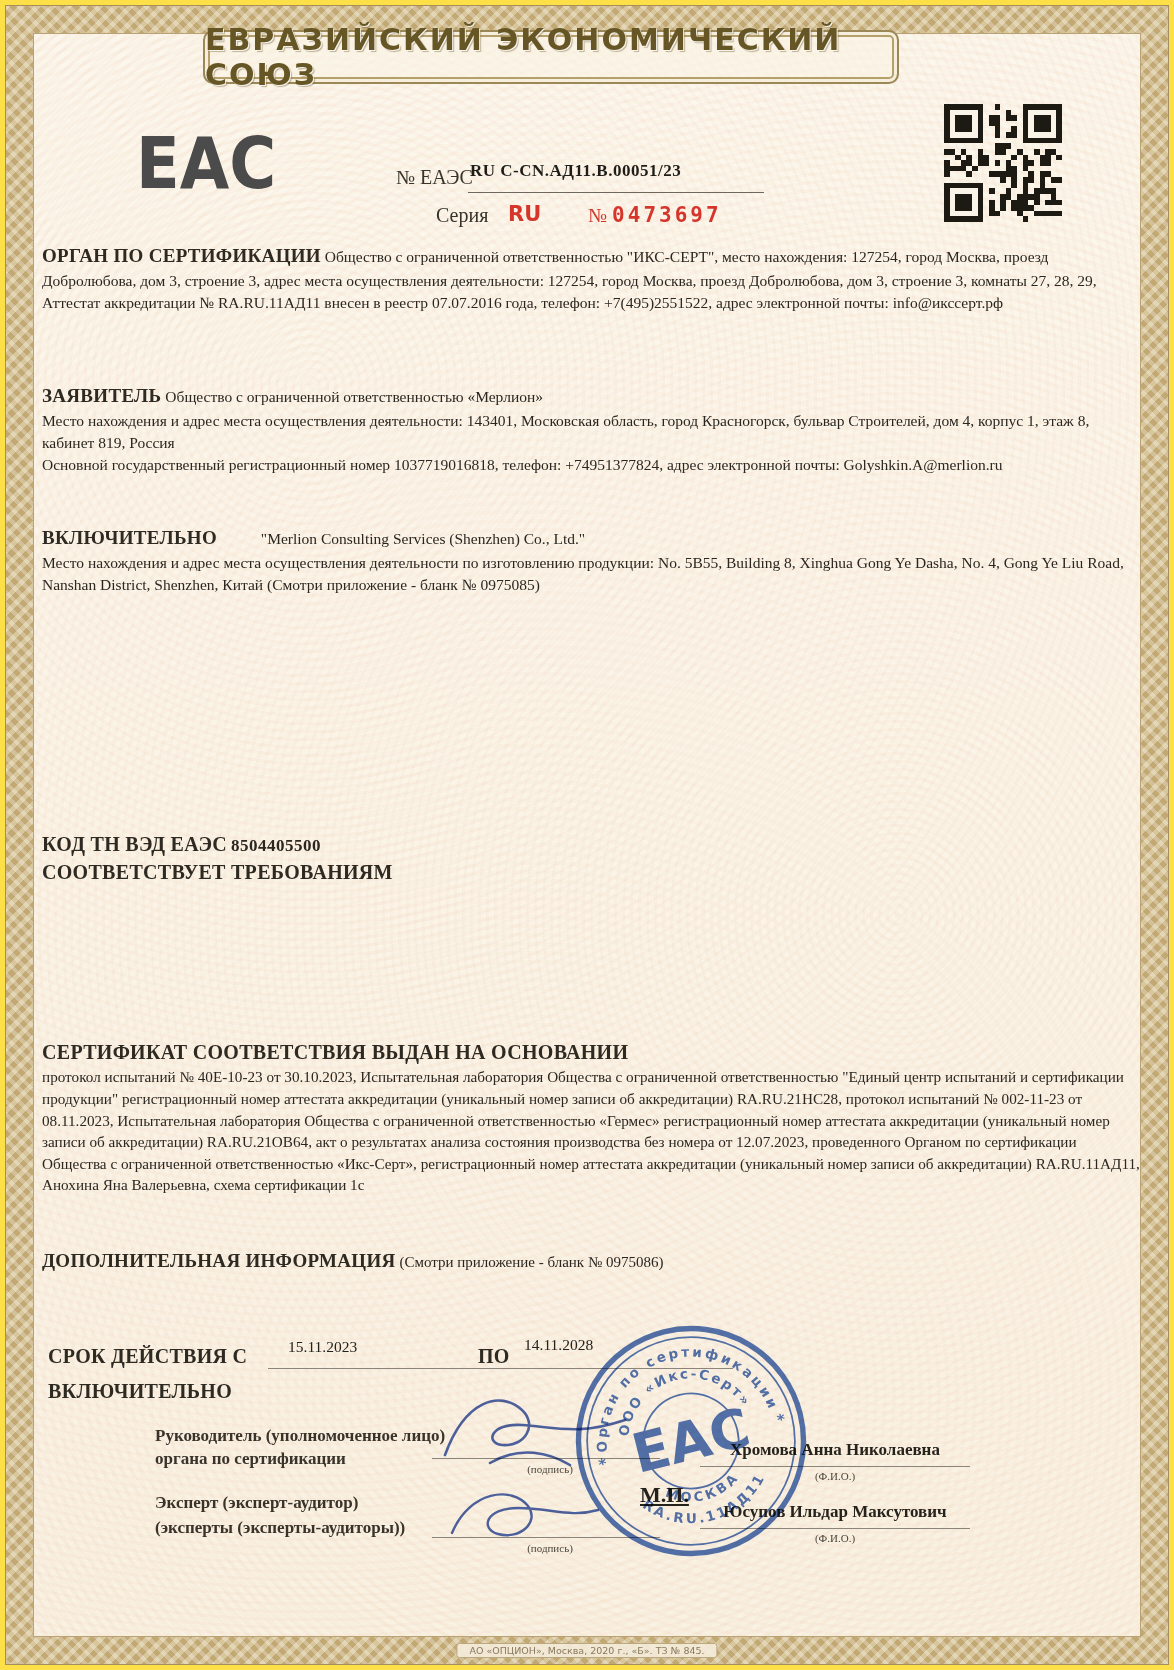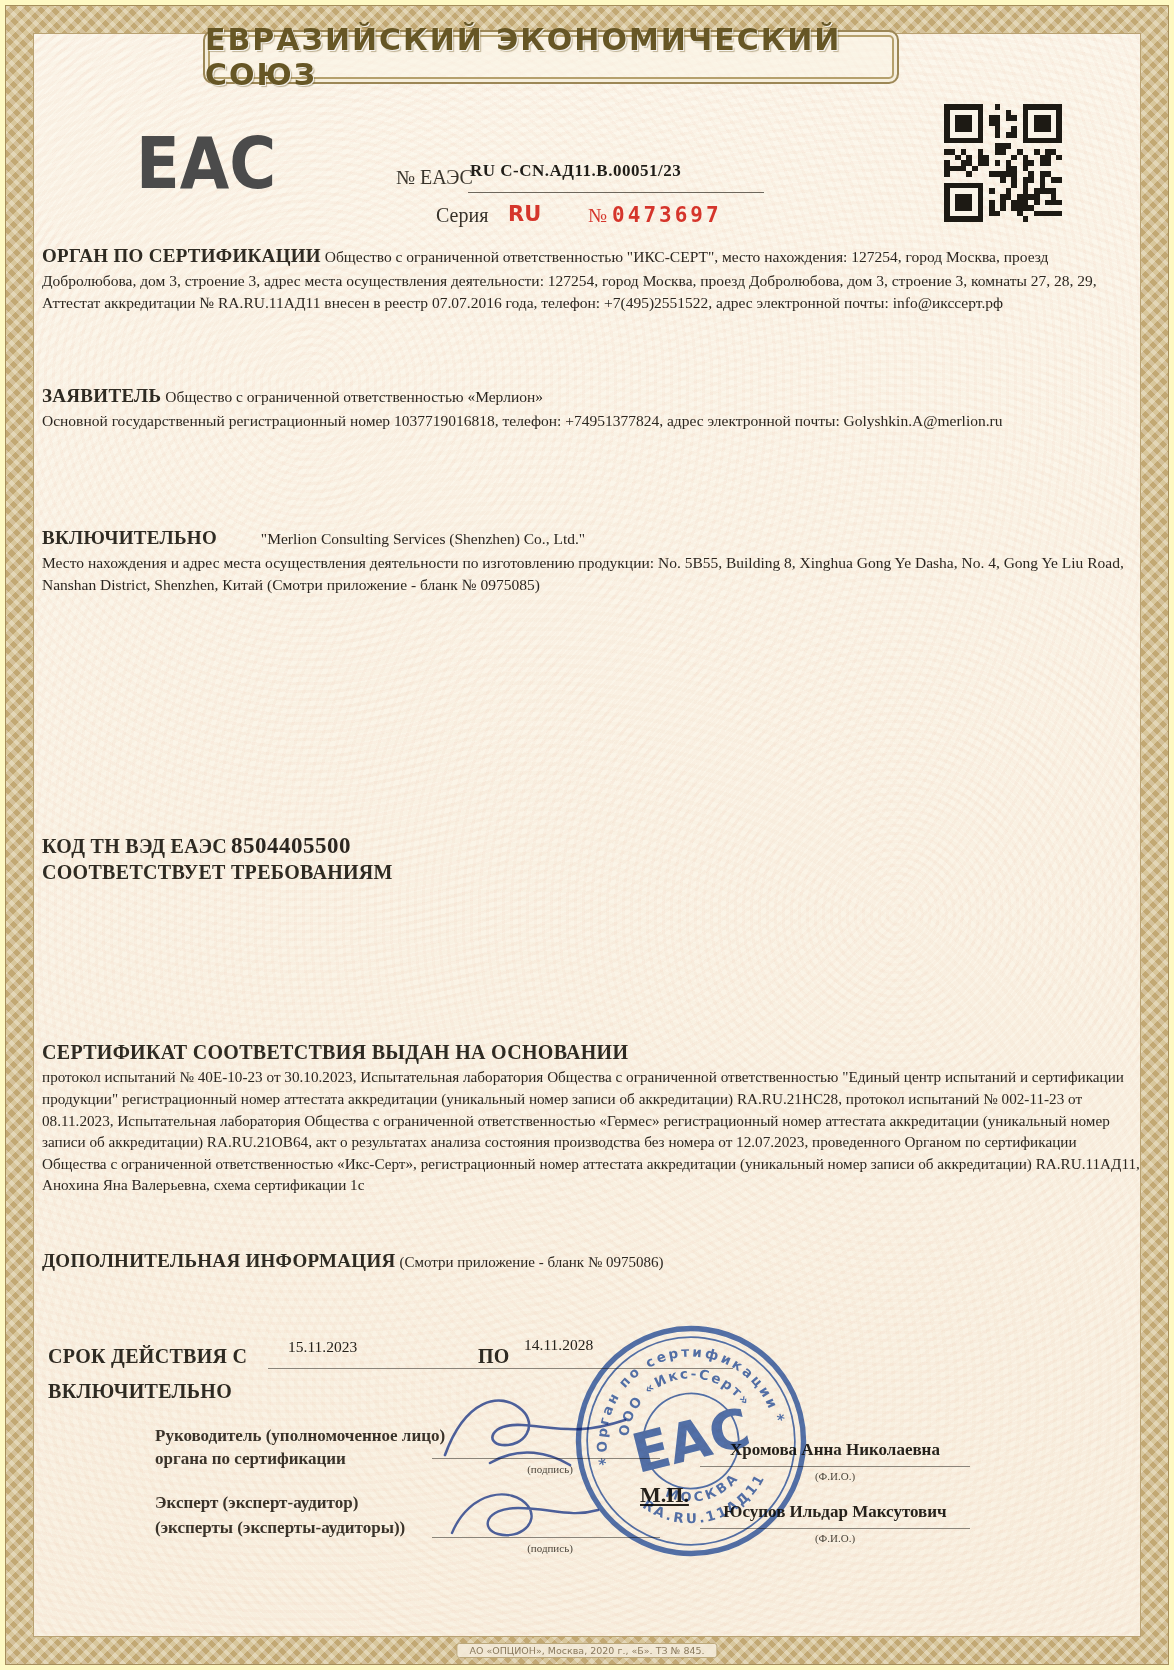--- a/index.html
+++ b/index.html
@@ -1,16 +1,16 @@
 <!DOCTYPE html>
 <html><head>
 <meta charset="utf-8">
 <style>
   html,body{margin:0;padding:0;background:#e8e4da;}
-  .page{position:relative;width:1174px;height:1670px;margin:0 auto;background:#fef9c3;overflow:hidden;
+  .page{position:relative;width:1174px;height:1670px;margin:0 auto;background:#fde047;overflow:hidden;
         font-family:"Liberation Serif",serif;color:#2c2721;}
   
   .frame{position:absolute;inset:5px;border:1px solid #a58e5c;
     background:
       repeating-linear-gradient(45deg, rgba(255,255,255,.28) 0 4px, rgba(0,0,0,0) 4px 9px),
       repeating-linear-gradient(-45deg, #d8c79c 0 5px, #c2a873 5px 11px);}
   .inner{position:absolute;inset:33px;border:1px solid #b9a273;
     background:
       repeating-radial-gradient(circle at 25% 22%, rgba(228,158,128,.055) 0 3px, rgba(0,0,0,0) 3px 8px),
       repeating-radial-gradient(circle at 78% 55%, rgba(228,158,128,.05) 0 3px, rgba(0,0,0,0) 3px 8px),
@@ -204,35 +204,36 @@
   <div class="abs sec" style="left:42px;top:243px;width:1095px;">
     <span class="h">ОРГАН ПО СЕРТИФИКАЦИИ</span>
     <span>Общество с ограниченной ответственностью "ИКС-СЕРТ", место нахождения: 127254, город Москва, проезд Добролюбова, дом 3, строение 3, адрес места осуществления деятельности: 127254, город Москва, проезд Добролюбова, дом 3, строение 3, комнаты 27, 28, 29, Аттестат аккредитации № RA.RU.11АД11 внесен в реестр 07.07.2016 года, телефон: +7(495)2551522, адрес электронной почты: info@икссерт.рф</span>
   </div>
 
   <div class="abs sec" style="left:42px;top:383px;width:1095px;">
     <div>
       <span class="h">ЗАЯВИТЕЛЬ</span>
       <span style="">Общество с ограниченной ответственностью «Мерлион»</span>
     </div>
+    <div>Место нахождения и адрес места осуществления деятельности: 143401, Московская область, город Красногорск, бульвар Строителей, дом 4, корпус 1, этаж 8, кабинет 819, Россия</div>
     <div>Основной государственный регистрационный номер 1037719016818, телефон: +74951377824, адрес электронной почты: Golyshkin.A@merlion.ru</div>
   </div>
 
   <div class="abs sec" style="left:42px;top:525px;width:1095px;">
     <div>
       <span class="h">ВКЛЮЧИТЕЛЬНО</span>
       <span style="margin-left:40px;">"Merlion Consulting Services (Shenzhen) Co., Ltd."</span>
     </div>
     <div>Место нахождения и адрес места осуществления деятельности по изготовлению продукции: No. 5B55, Building 8, Xinghua Gong Ye Dasha, No. 4, Gong Ye Liu Road, Nanshan District, Shenzhen, Китай (Смотри приложение - бланк № 0975085)</div>
   </div>
 
 
   <div class="abs sec" style="left:42px;top:830px;width:1095px;">
     <span class="h20">КОД ТН ВЭД ЕАЭС</span>
-    <span style="font-weight:bold;font-size:23px;letter-spacing:.5px;">8504405500</span>
+    <span style="font-weight:bold;font-size:17px;letter-spacing:.5px;">8504405500</span>
   </div>
 
   <div class="abs sec" style="left:42px;top:858px;width:1095px;">
     <div class="h20">СООТВЕТСТВУЕТ ТРЕБОВАНИЯМ</div>
   </div>
 
   <div class="abs sec" style="left:42px;top:1038px;width:1098px;">
     <div class="h20">СЕРТИФИКАТ СООТВЕТСТВИЯ  ВЫДАН НА ОСНОВАНИИ</div>
     <div style="font-size:15.2px;">протокол испытаний № 40Е-10-23 от 30.10.2023, Испытательная лаборатория Общества с ограниченной ответственностью "Единый центр испытаний и сертификации продукции" регистрационный номер аттестата аккредитации (уникальный номер записи об аккредитации) RA.RU.21НС28, протокол испытаний № 002-11-23 от 08.11.2023, Испытательная лаборатория Общества с ограниченной ответственностью «Гермес» регистрационный номер аттестата аккредитации (уникальный номер записи об аккредитации) RA.RU.21ОВ64, акт о результатах анализа состояния производства без номера от 12.07.2023, проведенного Органом по сертификации Общества с ограниченной ответственностью «Икс-Серт», регистрационный номер аттестата аккредитации (уникальный номер записи об аккредитации) RA.RU.11АД11, Анохина Яна Валерьевна, схема сертификации 1с</div>
   </div>

